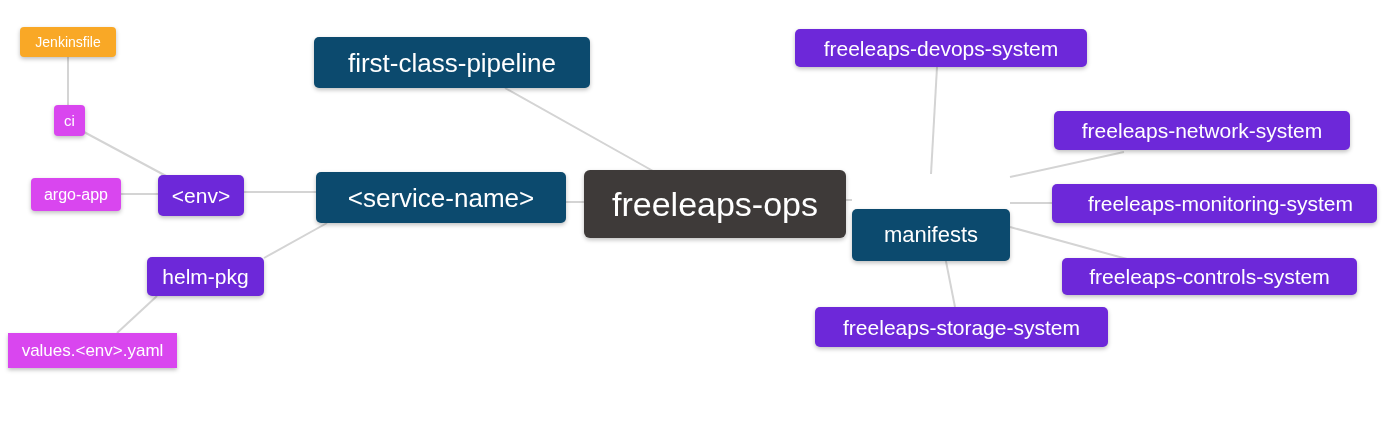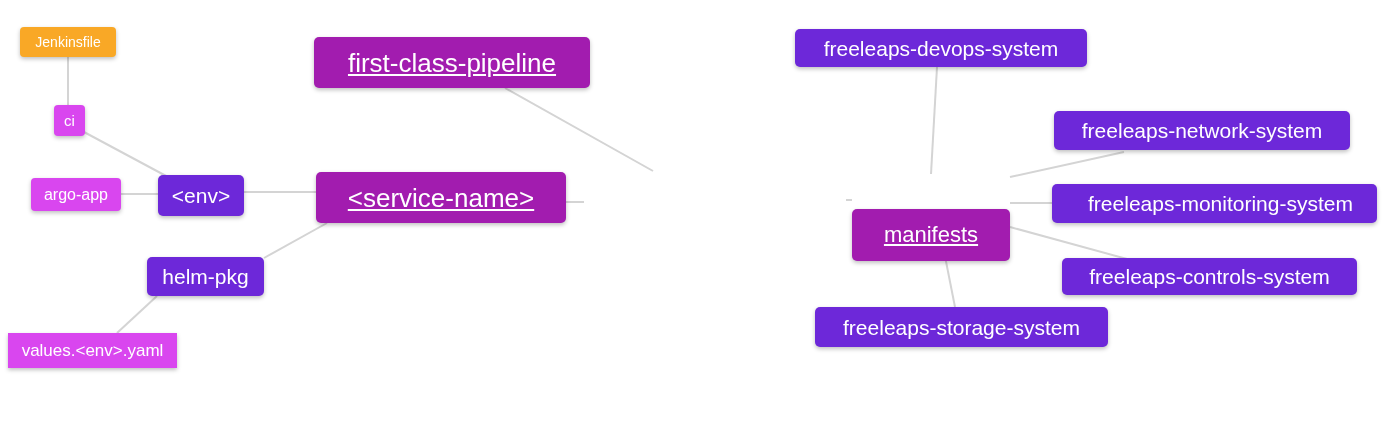--- a/index.html
+++ b/index.html
@@ -22,21 +22,21 @@
     white-space: nowrap;
     border-radius: 5px;
     box-shadow: 0 2px 4px rgba(0,0,0,0.25);
     cursor: pointer;
     box-sizing: border-box;
     line-height: 1;
   }
   .orange { background: #f9a826; }
   .red    { background: #d946ef; }
   .green  { background: #6d28d9; }
-  .blue   { background: #a21caf; text-decoration: underline; }
+  .blue   { background: #0c4a6e; }
   .dark   { background: #3e3a39; }
 
   .n-jenkinsfile          { left: 20px;   top: 27px;  width: 96px;  height: 30px; font-size: 14px; border-radius: 4px; }
   .n-ci                   { left: 54px;   top: 105px; width: 31px;  height: 31px; font-size: 15px; border-radius: 4px; }
   .n-argo-app             { left: 31px;   top: 178px; width: 90px;  height: 33px; font-size: 16px; border-radius: 4px; }
   .n-env                  { left: 158px;  top: 175px; width: 86px;  height: 41px; font-size: 21px; }
   .n-helm-pkg             { left: 147px;  top: 257px; width: 117px; height: 39px; font-size: 21px; }
   .n-values-env-yaml      { left: 8px;    top: 333px; width: 169px; height: 35px; font-size: 17px; border-radius: 0; }
   .n-first-class-pipeline { left: 314px;  top: 37px;  width: 276px; height: 51px; font-size: 26px; }
   .n-service-name         { left: 316px;  top: 172px; width: 250px; height: 51px; font-size: 26px; }
@@ -71,20 +71,21 @@
   </svg>
 
   <div class="node orange n-jenkinsfile">Jenkinsfile</div>
   <div class="node red n-ci">ci</div>
   <div class="node red n-argo-app">argo-app</div>
   <div class="node green n-env">&lt;env&gt;</div>
   <div class="node green n-helm-pkg">helm-pkg</div>
   <div class="node red n-values-env-yaml">values.&lt;env&gt;.yaml</div>
   <div class="node blue n-first-class-pipeline">first-class-pipeline</div>
   <div class="node blue n-service-name">&lt;service-name&gt;</div>
+  <div class="node dark n-freeleaps-ops">freeleaps-ops</div>
   <div class="node blue n-manifests">manifests</div>
   <div class="node green n-devops-system">freeleaps-devops-system</div>
   <div class="node green n-network-system">freeleaps-network-system</div>
   <div class="node green n-monitoring-system">freeleaps-monitoring-system</div>
   <div class="node green n-controls-system">freeleaps-controls-system</div>
   <div class="node green n-storage-system">freeleaps-storage-system</div>
 
 </div>
 
 </body></html>

